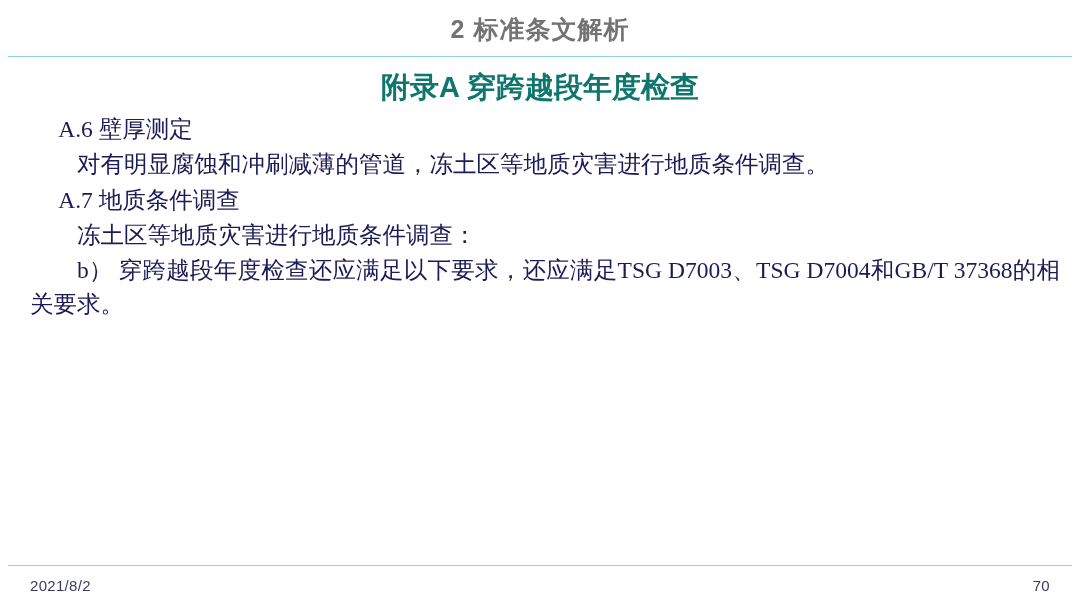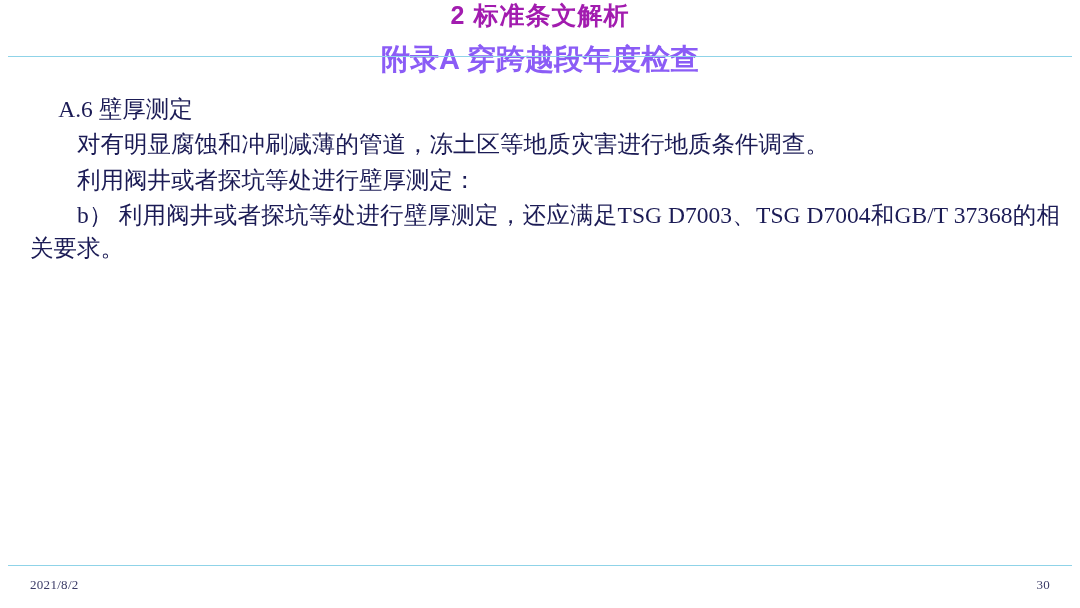--- a/index.html
+++ b/index.html
@@ -18,44 +18,45 @@
   .slide {
     position: relative;
     width: 1080px;
     height: 608px;
     box-sizing: border-box;
   }
   .header-title {
     text-align: center;
     font-size: 25px;
     font-weight: bold;
-    color: #a21caf;
+    color: #737373;
     letter-spacing: 1px;
+    padding-top: 14px;
     line-height: 1.2;
     font-family: "Liberation Sans", "DejaVu Sans", sans-serif;
   }
   .header-rule {
     position: absolute;
     top: 56px;
     left: 8px;
     width: 1064px;
     height: 1px;
     background: #8fd3e8;
   }
   .appendix-title {
     text-align: center;
     font-size: 29px;
     font-weight: bold;
-    color: #8b5cf6;
-    margin-top: 12px;
+    color: #0f766e;
+    margin-top: 26px;
     line-height: 1.2;
     font-family: "Liberation Sans", "DejaVu Sans", sans-serif;
   }
   .body-area {
-    margin-top: 16px;
+    margin-top: 8px;
     padding: 0 20px 0 30px;
     font-size: 23.5px;
     line-height: 1.42;
     color: #1b1b55;
   }
   .para {
     margin: 0 0 2px 0;
     text-align: justify;
     text-justify: inter-ideograph;
   }
@@ -77,23 +78,23 @@
     position: absolute;
     bottom: 8px;
     left: 0;
     width: 1080px;
     height: 30px;
     box-sizing: border-box;
     padding: 0 30px;
     display: flex;
     align-items: center;
     justify-content: space-between;
-    font-size: 13px;
+    font-size: 15px;
     color: #3a3a66;
-    font-family: Liberation Serif, serif;
+    font-family: Liberation Sans, sans-serif;
   }
   .footer-date {
     letter-spacing: 0.3px;
   }
   .footer-page {
     letter-spacing: 0.3px;
   }
 </style>
 </head>
 <body>
@@ -103,26 +104,27 @@
   <div class="header-title">2  标准条文解析</div>
   <div class="header-rule"></div>
 
   <div class="appendix-title">附录A 穿跨越段年度检查</div>
 
   <div class="body-area">
 
     <p class="para indent-label">A.6   壁厚测定</p>
     <p class="para indent">对有明显腐蚀和冲刷减薄的管道，冻土区等地质灾害进行地质条件调查。</p>
 
+    <p class="para indent-label">A.7   地质条件调查</p>
 
-    <p class="para indent">利用阀井或者探坑等处进行壁厚测定：</p>
+    <p class="para indent">冻土区等地质灾害进行地质条件调查：</p>
 
-    <p class="para indent">b）  利用阀井或者探坑等处进行壁厚测定，还应满足TSG D7003、TSG D7004和GB/T 37368的相关要求。</p>
+    <p class="para indent">b）  穿跨越段年度检查还应满足以下要求，还应满足TSG D7003、TSG D7004和GB/T 37368的相关要求。</p>
 
   </div>
 
   <div class="footer-rule"></div>
   <div class="footer">
     <span class="footer-date">2021/8/2</span>
-    <span class="footer-page">30</span>
+    <span class="footer-page">70</span>
   </div>
 
 </div>
 
 </body></html>

